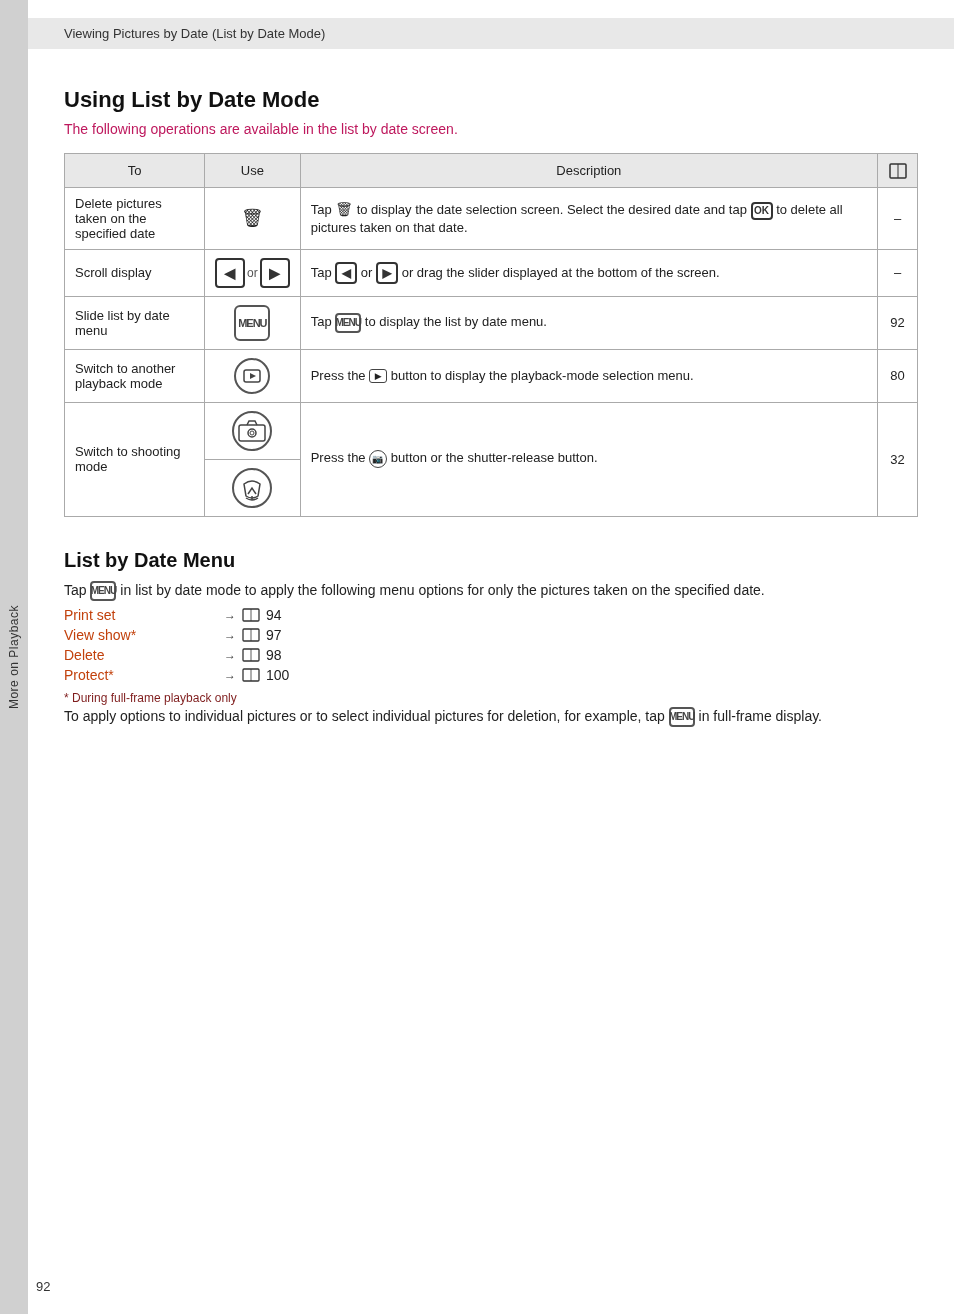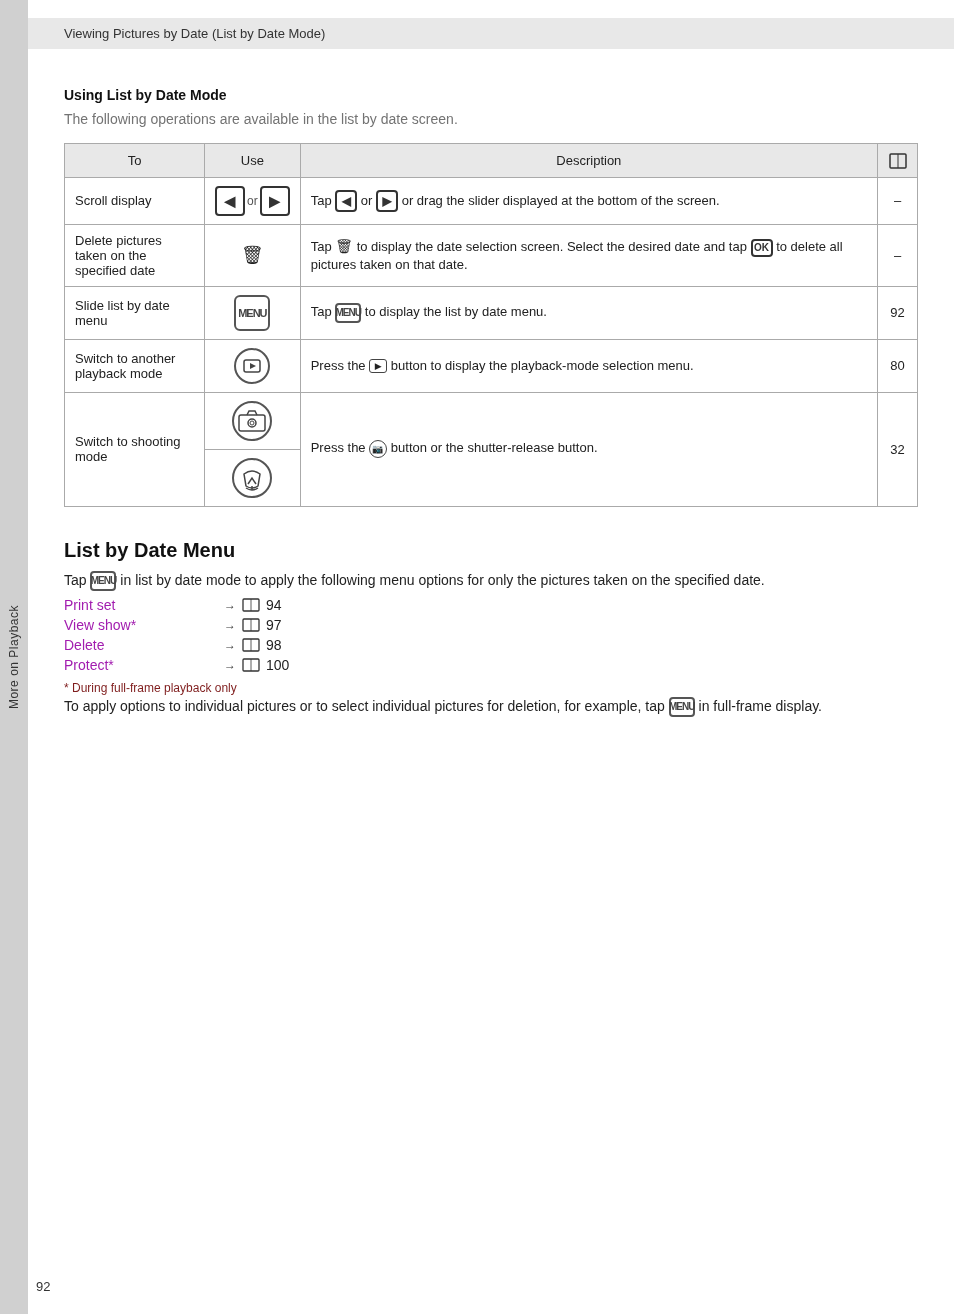--- a/index.html
+++ b/index.html
@@ -46,29 +46,29 @@
       margin-left: -36px;
       margin-right: -36px;
       padding: 8px 36px;
       font-size: 13px;
       color: #333;
       margin-bottom: 38px;
     }
 
     
     .section-title {
-      font-size: 14px;
+      font-size: 22px;
       font-weight: bold;
       margin-bottom: 8px;
       color: #111;
     }
     .section-intro {
       font-size: 14px;
       margin-bottom: 16px;
-      color: #737373;
+      color: #be185d;
     }
 
     
     table.main-table {
       width: 100%;
       border-collapse: collapse;
       margin-bottom: 32px;
     }
     table.main-table th {
       background: #e8e8e8;
@@ -223,21 +223,21 @@
       margin-bottom: 8px;
     }
     .menu-row {
       display: flex;
       align-items: center;
       margin-bottom: 4px;
       font-size: 14px;
     }
     .menu-label {
       width: 160px;
-      color: #a21caf;
+      color: #c2410c;
     }
     .menu-ref {
       color: #222;
       display: flex;
       align-items: center;
       gap: 4px;
     }
     .footnote {
       font-size: 12px;
       margin-bottom: 0;
@@ -296,41 +296,41 @@
           <svg width="18" height="16" viewBox="0 0 18 16" style="vertical-align:middle;">
             <rect x="1" y="1" width="16" height="14" rx="1" ry="1" fill="none" stroke="#333" stroke-width="1.5"></rect>
             <line x1="9" y1="1" x2="9" y2="15" stroke="#333" stroke-width="1"></line>
           </svg>
         </th>
       </tr>
     </thead>
     <tbody>
 
       <tr>
+        <td class="to-col">Delete pictures taken on the specified date</td>
+        <td class="use-col">
+          <span class="icon-trash">🗑</span>
+        </td>
+        <td class="desc-col">
+          Tap <span class="icon-trash" style="font-size:14px;">🗑</span> to display the date selection screen. Select the desired date and tap <span class="icon-ok">OK</span> to delete all pictures taken on that date.
+        </td>
+        <td class="ref-col">–</td>
+      </tr>
+
+      <tr>
         <td class="to-col">Scroll display</td>
         <td class="use-col">
           <span class="icon-arrows">
             <span class="icon-box">◀</span>
             <span style="font-size:12px; color:#555;"> or </span>
             <span class="icon-box">▶</span>
           </span>
         </td>
         <td class="desc-col">
           Tap <span class="icon-box" style="width:22px;height:22px;font-size:12px;">◀</span> or <span class="icon-box" style="width:22px;height:22px;font-size:12px;">▶</span> or drag the slider displayed at the bottom of the screen.
-        </td>
-        <td class="ref-col">–</td>
-      </tr>
-
-      <tr>
-        <td class="to-col">Delete pictures taken on the specified date</td>
-        <td class="use-col">
-          <span class="icon-trash">🗑</span>
-        </td>
-        <td class="desc-col">
-          Tap <span class="icon-trash" style="font-size:14px;">🗑</span> to display the date selection screen. Select the desired date and tap <span class="icon-ok">OK</span> to delete all pictures taken on that date.
         </td>
         <td class="ref-col">–</td>
       </tr>
 
       <tr>
         <td class="to-col">Slide list by date menu</td>
         <td class="use-col">
           <span class="icon-rounded">MENU</span>
         </td>
         <td class="desc-col">

